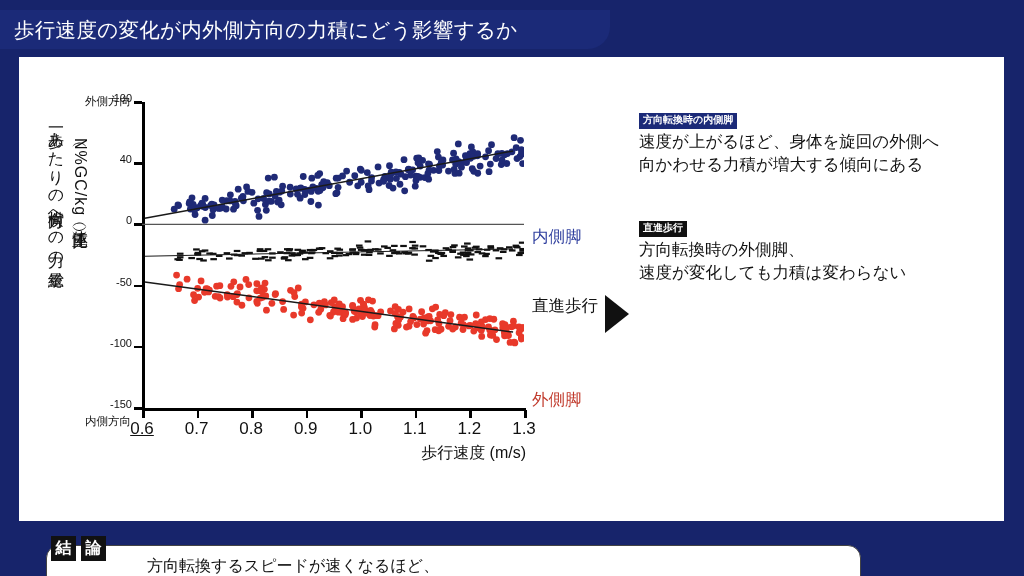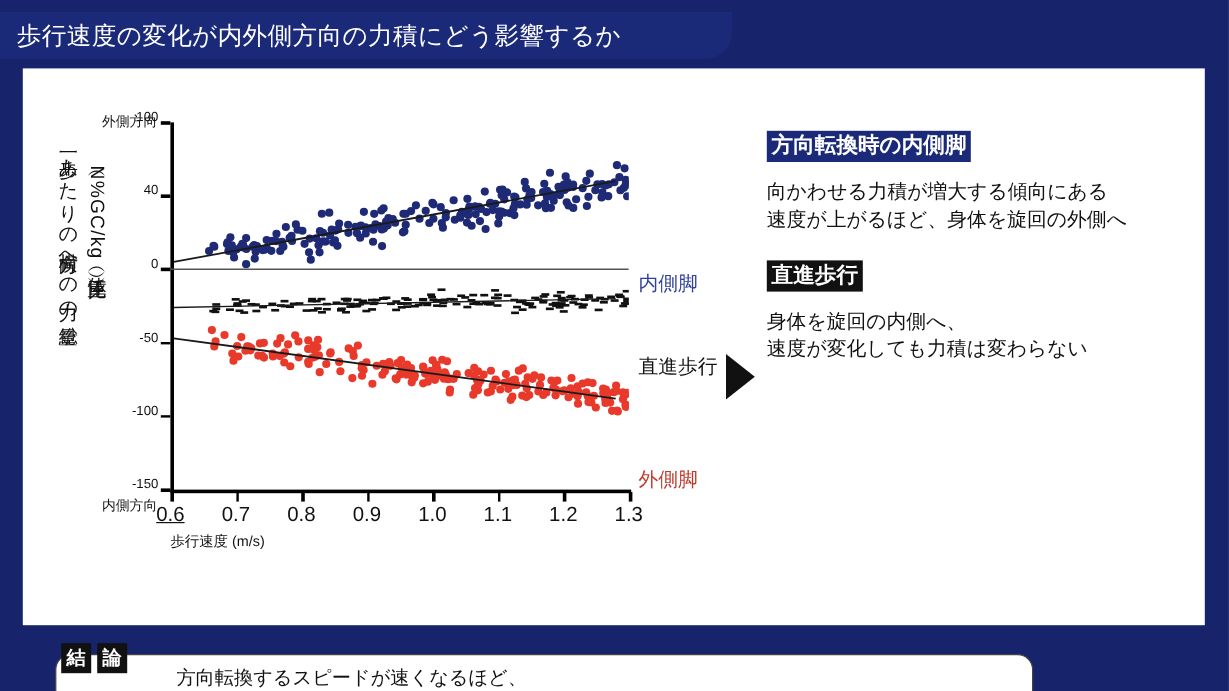--- a/index.html
+++ b/index.html
@@ -64,21 +64,21 @@
     text-align:right; font-size:11px; color:#111;
     transform:translateY(-10px);
   }
   .ytick-wrap { position:absolute; left:0; width:113px; }
   .xlab {
     position:absolute; top:362px; width:44px;
     text-align:center; font-size:17px; color:#111;
   }
   #x-axis-title {
     position:absolute; left:123px; top:386px; width:384px;
-    text-align:left; font-size:12px; color:#111;
+    text-align:right; font-size:16px; color:#111;
   }
   #y-top-note {
     position:absolute; left:66px; top:10px;
     font-size:11.5px; color:#111; white-space:nowrap;margin-top:27px;
   }
   #y-bottom-note {
     position:absolute; left:66px; top:357px;
     font-size:11.5px; color:#111; white-space:nowrap;
   }
   .y-axis-title {
@@ -108,23 +108,23 @@
     border-left:24px solid #111;
   }
 
   
   .note { position:absolute; left:620px; width:368px; }
   #note-1 { top:52px; }
   #note-2 { top:160px; }
   #note-3 { top:248px; }
   .note-head {
     display:inline-block;
-    font-size:18px; font-weight:bold;
+    font-size:10px; font-weight:bold;
     color:#ffffff; padding:1px 4px 2px 4px;
-    margin-bottom:14px;
+    margin-bottom:1px;
     line-height:1.25;
   }
   .head-navy { background:#1b2a78; }
   .head-black { background:#111111; }
   .head-red { background:#b8402c; }
   .note-body {
     font-size:16.5px; color:#111; line-height:1.42;
   }
 
   
@@ -839,27 +839,27 @@
 
       <div class="series-label" id="label-inner">内側脚</div>
       <div class="series-label" id="label-straight">直進歩行</div>
       <div class="series-label" id="label-outer">外側脚</div>
     </div>
 
     <div id="arrow"></div>
 
     <div class="note" id="note-1">
       <div class="note-head head-navy">方向転換時の内側脚</div>
+      <div class="note-body">速度が上がるほど、身体を旋回の外側へ</div>
       <div class="note-body">向かわせる力積が増大する傾向にある</div>
-      <div class="note-body">速度が上がるほど、身体を旋回の外側へ</div>
     </div>
 
     <div class="note" id="note-2">
       <div class="note-head head-black">直進歩行</div>
-      <div class="note-body">身体を旋回の内側へ、</div>
+      <div class="note-body">方向転換時の外側脚、</div>
       <div class="note-body">速度が変化しても力積は変わらない</div>
     </div>
 
 
     <div id="conclusion">
       <div id="conclusion-body">
         <div>方向転換するスピードが速くなるほど、</div>
 
       </div>
     </div>

